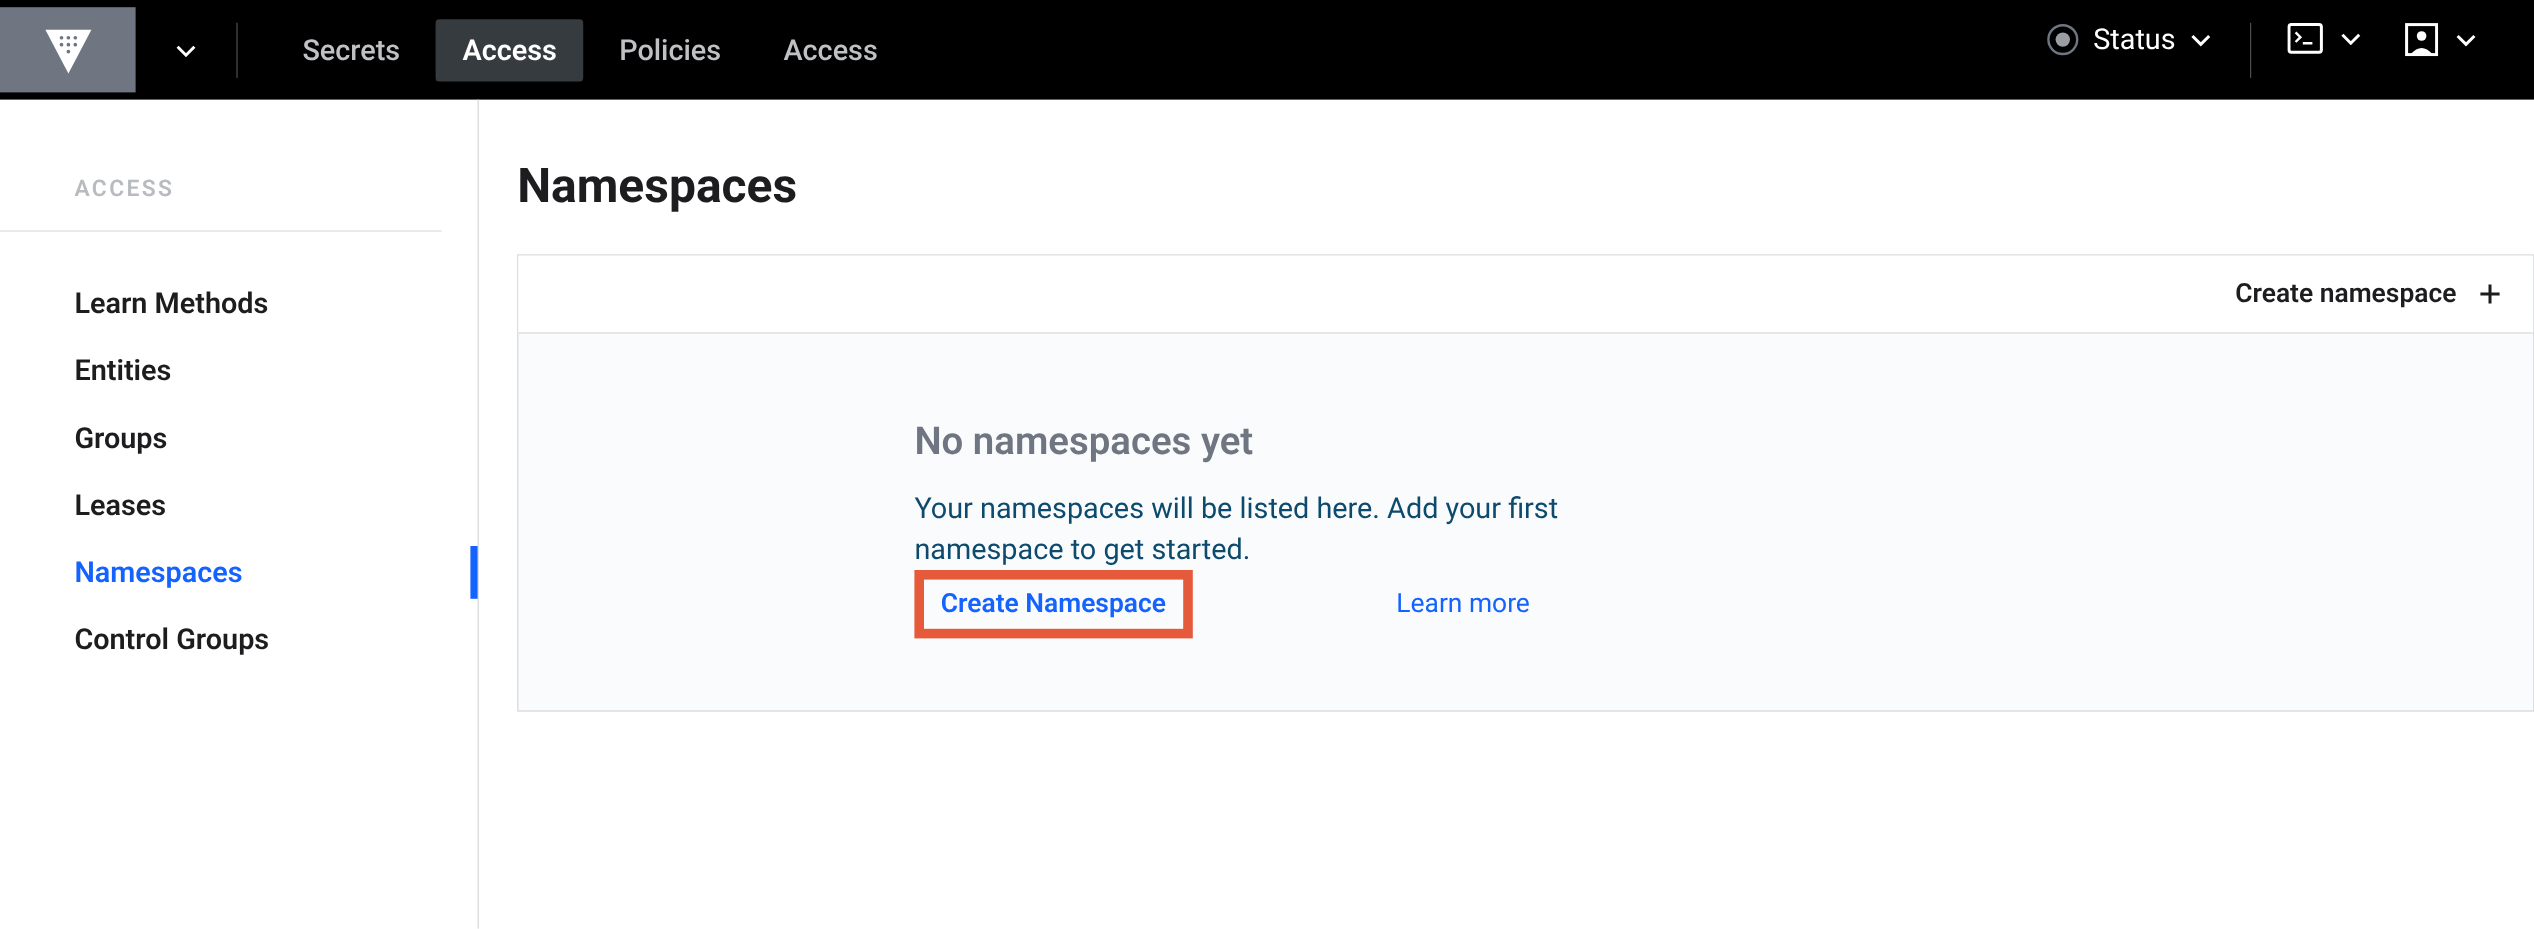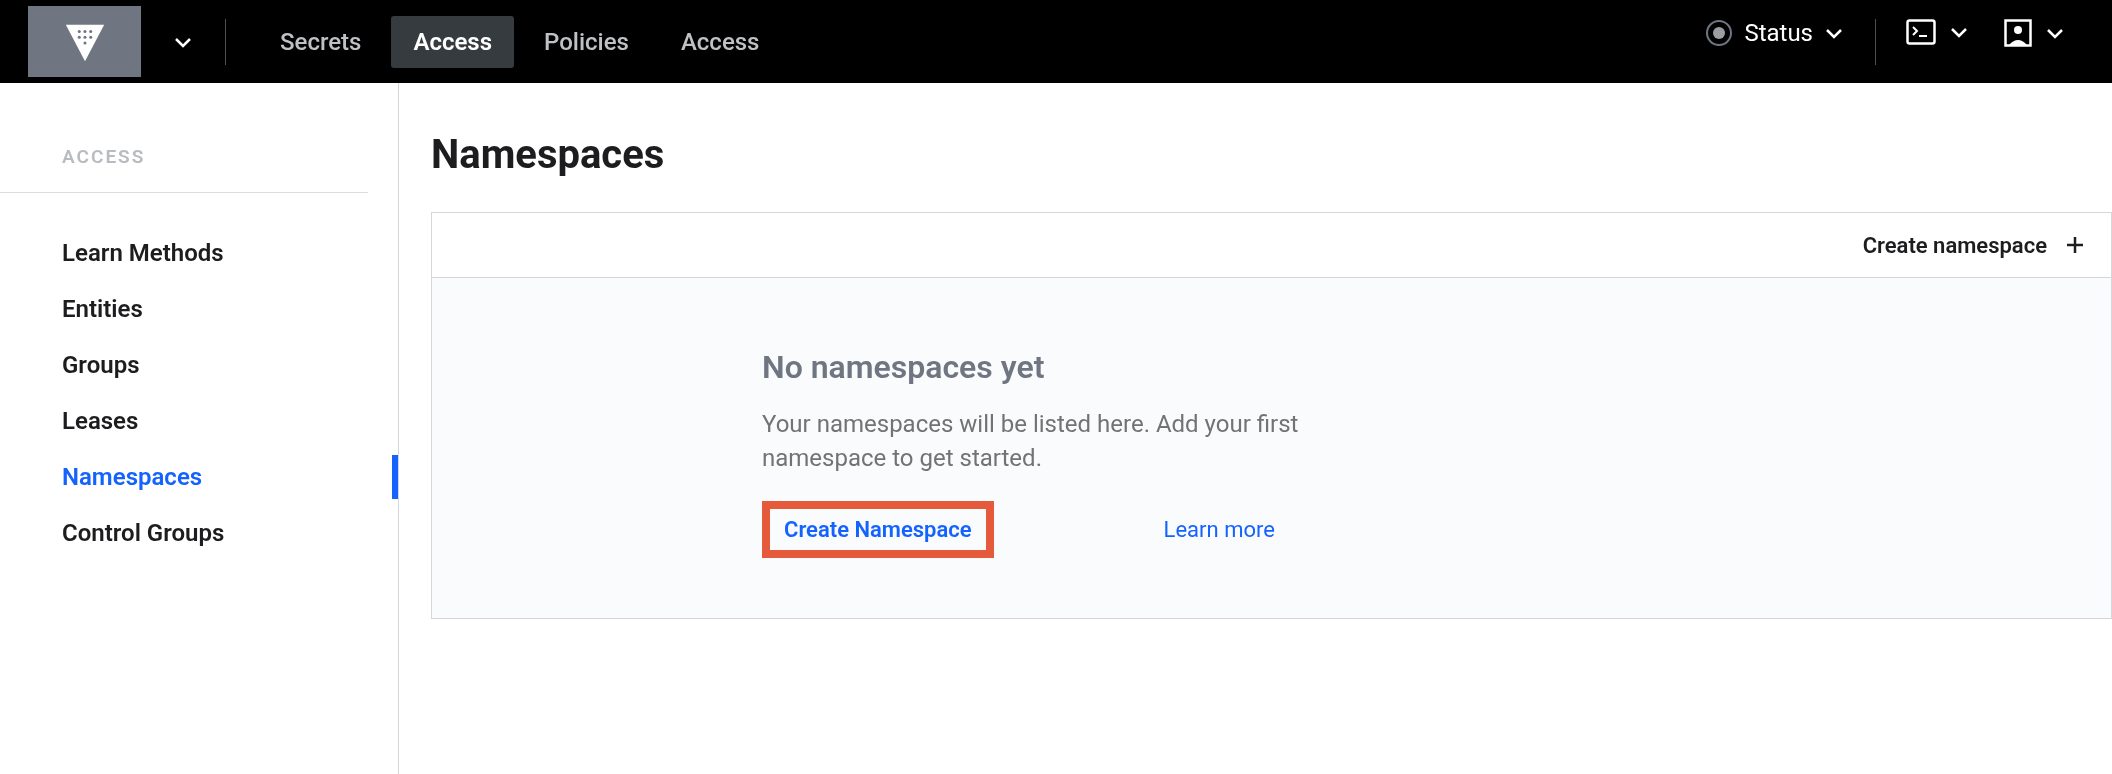--- a/index.html
+++ b/index.html
@@ -14,21 +14,20 @@
       height: 774px;
       overflow: hidden;
     }
     .topbar {
       background: #000000;
       height: 83px;
       display: flex;
       align-items: center;
       color: #ffffff;
       font-size: 24px;
-      padding-left: 28px;
     }
     .logo-box {
       background: #6f7682;
       height: 71px;
       width: 113px;
       display: flex;
       align-items: center;
       justify-content: center;
       margin-right: 12px;
     }
@@ -177,24 +176,23 @@
       padding: 70px 0 60px 330px;
     }
     .empty-title {
       font-size: 32px;
       font-weight: 600;
       color: #6f7682;
       margin-bottom: 22px;
     }
     .empty-desc {
       font-size: 24px;
-      color: #737373;
+      color: #0c4a6e;
       line-height: 1.4;
       max-width: 560px;
-      margin-bottom: 26px;
     }
     .action-row {
       display: flex;
       align-items: center;
       gap: 170px;
     }
     .highlighted-link {
       border: 8px solid #e55a3a;
       padding: 8px 14px;
       display: inline-block;

